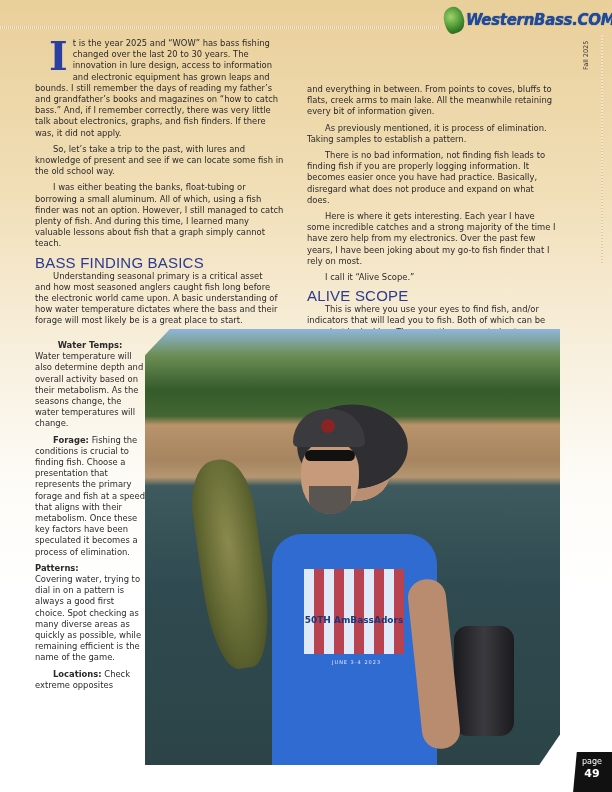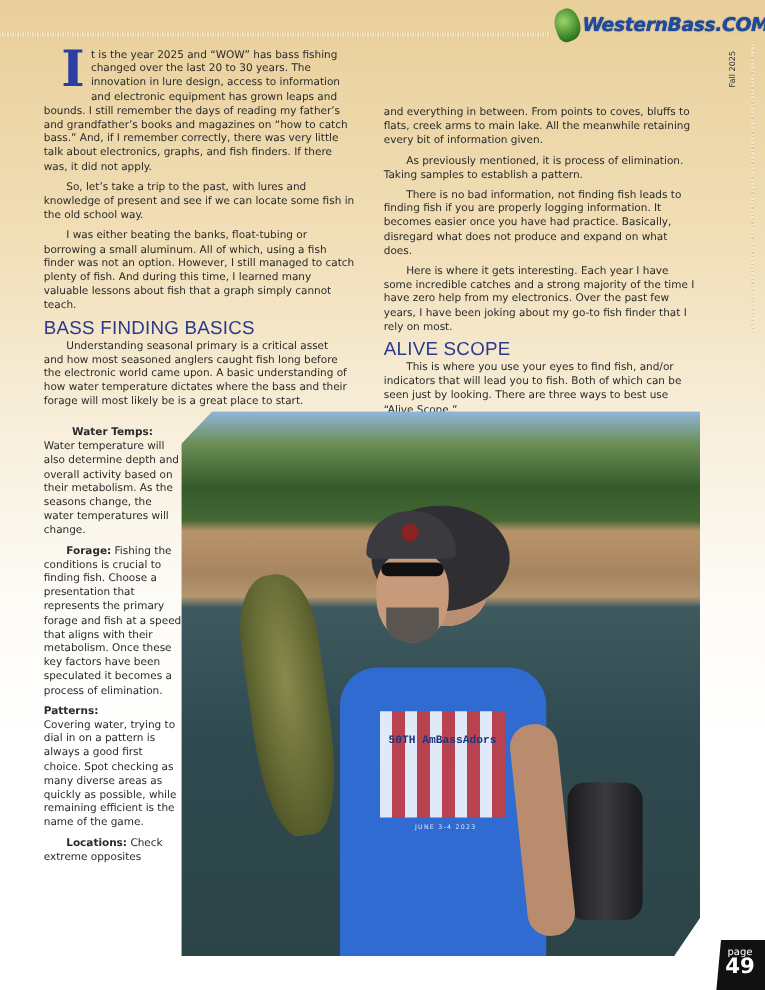--- a/index.html
+++ b/index.html
@@ -63,21 +63,21 @@
       linear-gradient(180deg, #8fb6dc 0%, #6c8e55 6%, #355b2b 14%, #436633 20%, #b9936a 22%, #a68560 30%, #b49671 34%, #3f5a5e 36%, #2f4a50 60%, #2c4447 100%);
   }
   .shirt {
     position: absolute; left: 127px; top: 205px; width: 165px; height: 231px;
     background: #2f6bd0; border-radius: 30px 30px 0 0;
   }
   .shirt-graphic {
     position: absolute; left: 32px; top: 35px; width: 100px; height: 85px;
     background: linear-gradient(90deg, #fff 0 10%, #d23b3b 10% 20%, #fff 20% 30%, #d23b3b 30% 40%, #fff 40% 50%, #d23b3b 50% 60%, #fff 60% 70%, #d23b3b 70% 80%, #fff 80% 90%, #d23b3b 90%);
     opacity: .85; font-size: 9px; font-weight: bold; color: #1c2c6c; text-align: center;
-    padding-top: 18px; box-sizing: border-box; font-family: Liberation Mono, monospace;
+    padding-top: 46px; box-sizing: border-box;
   }
   .shirt-date { position: absolute; left: 60px; top: 125px; font-size: 5px; color: #dfe6f5; letter-spacing: 1px; }
   .fish {
     position: absolute; left: 55px; top: 130px; width: 62px; height: 210px;
     background: radial-gradient(ellipse at 50% 40%, #8a8a4d, #5f6530 60%, #3d4320);
     border-radius: 45% 45% 40% 40% / 25% 25% 40% 40%;
     transform: rotate(-8deg);
   }
   .cap {
     position: absolute; left: 148px; top: 80px; width: 72px; height: 38px;
@@ -93,21 +93,21 @@
   .motor {
     position: absolute; left: 309px; top: 297px; width: 60px; height: 110px;
     background: linear-gradient(90deg, #1b1b1e, #3a3a40 50%, #1b1b1e); border-radius: 14px;
   }
   .arm { position: absolute; left: 270px; top: 250px; width: 38px; height: 170px; background: #b98c70; border-radius: 18px; transform: rotate(-6deg); }
   .page-tab {
     position: absolute; left: 572px; top: 752px; width: 40px; height: 52px;
     background: #111; clip-path: polygon(12% 0, 100% 0, 100% 100%, 0 100%);
     color: #fff; text-align: center; font-size: 8px; line-height: 10px; padding-top: 5px; box-sizing: border-box;
   }
-  .page-tab .num { font-weight: bold; font-size: 17px; line-height: 13px; }
+  .page-tab .num { font-weight: bold; font-size: 11px; line-height: 13px; }
 </style>
 </head>
 <body>
 
 <div class="top-rule"></div>
 <div class="right-rule"></div>
 
 <div class="logo">
   <div class="logo-fish"></div>
   <span class="logo-text">WesternBass.COM</span>
@@ -141,20 +141,21 @@
     <span class="lbl">Locations:</span>
     <span>Check extreme opposites</span>
   </p>
 </div>
 
 <div class="col right-col">
   <p class="noindent">and everything in between. From points to coves, bluffs to flats, creek arms to main lake. All the meanwhile retaining every bit of information given.</p>
   <p>As previously mentioned, it is process of elimination. Taking samples to establish a pattern.</p>
   <p>There is no bad information, not finding fish leads to finding fish if you are properly logging information. It becomes easier once you have had practice. Basically, disregard what does not produce and expand on what does.</p>
   <p>Here is where it gets interesting. Each year I have some incredible catches and a strong majority of the time I have zero help from my electronics. Over the past few years, I have been joking about my go-to fish finder that I rely on most.</p>
+  <p>I call it “Alive Scope.”</p>
   <h2>ALIVE SCOPE</h2>
   <p>This is where you use your eyes to find fish, and/or indicators that will lead you to fish. Both of which can be seen just by looking. There are three ways to best use “Alive Scope.”</p>
 </div>
 
 <div class="photo">
   <div class="motor"></div>
   <div class="shirt">
     <div class="shirt-graphic">50TH AmBassAdors</div>
     <div class="shirt-date">JUNE 3-4 2023</div>
   </div>

